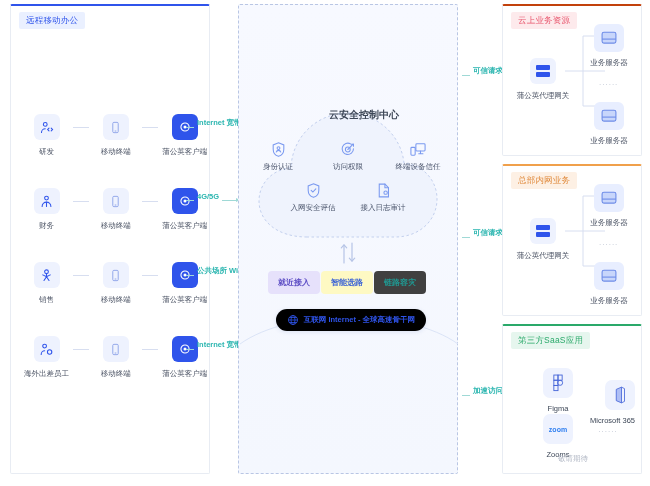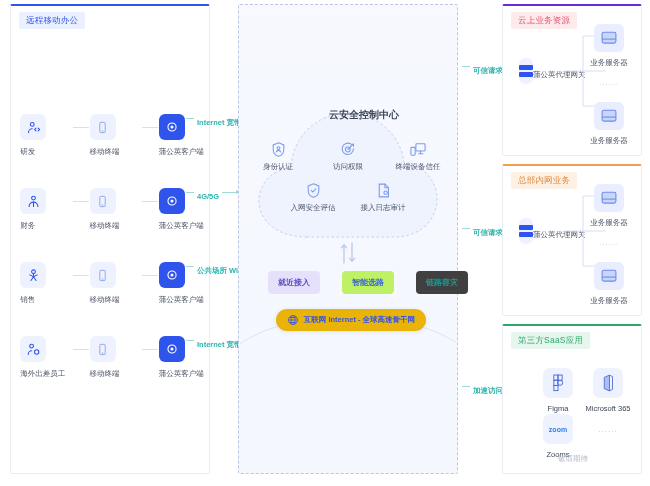--- a/index.html
+++ b/index.html
@@ -39,21 +39,21 @@
   .tag-orange { background: #fdf0e4; color: #e08a3c; }
   .tag-green { background: #e6f6ee; color: #2aa96a; }
 
   .user-row {
     position: absolute;
     left: 0; width: 200px; height: 52px;
     display: flex; align-items: flex-start;
   }
   .node {
     width: 56px;
-    display: flex; flex-direction: column; align-items: flex-start; font-family: Liberation Mono, monospace;
+    display: flex; flex-direction: column; align-items: center; font-family: Liberation Mono, monospace;
   }
   .node-ico {
     width: 26px; height: 26px;
     border-radius: 6px;
     background: #eef2fe;
     display: flex; align-items: center; justify-content: center;
   }
   .node-ico.solid { background: #2f54eb; }
   .node-lbl {
     margin-top: 7px;
@@ -70,21 +70,21 @@
     content: ""; display: block;
     width: 16px; height: 1px; background: #d7def0;
   }
 
   
   .link-label {
     position: absolute;
     font-size: 7.5px;
     color: #2bb6b0;
     white-space: nowrap;
-    display: flex; align-items: flex-start;
+    display: flex; align-items: flex-end;
     font-weight: bold;
   }
   .link-label .dash-l, .link-label .dash-r {
     display: inline-block; height: 1px; background: #9fd9d6;
   }
   .link-label .dash-l { width: 8px; margin-right: 3px; }
   .link-label .dash-r { width: 18px; margin-left: 3px; position: relative; }
   .link-label .dash-r::after {
     content: ""; position: absolute; right: 0; top: -2px;
     border-left: 4px solid #9fd9d6;
@@ -135,38 +135,38 @@
 
   .arrows-down {
     position: absolute;
     left: 338px; top: 242px;
     width: 20px; height: 22px;
   }
 
   .opt-btns {
     position: absolute;
     left: 268px; top: 271px;
-    display: flex; gap: 22px;
+    display: flex; gap: 1px;
   }
   .opt-btn {
     font-size: 8px;
     padding: 6px 10px;
     border-radius: 4px;
     white-space: nowrap;
     font-weight: bold;
   }
   .ob1 { background: #e6e1fb; color: #5b4bc4; }
-  .ob2 { background: #bef264; color: #3861d6; }
+  .ob2 { background: #fef9c3; color: #3861d6; }
   .ob3 { background: #404040; color: #1f9a94; }
 
   .inet-bar {
     position: absolute;
     left: 276px; top: 309px;
     width: 150px; height: 22px;
-    background: #eab308;
+    background: #000000;
     border-radius: 11px;
     box-shadow: 0 1px 4px rgba(70,100,180,.14);
     display: flex; align-items: center; justify-content: center;
     gap: 5px;
   }
   .inet-bar .txt {
     font-size: 7.5px; color: #2f54eb; white-space: nowrap;
     font-weight: bold;
   }
   .arc {
@@ -178,29 +178,29 @@
 
   
   .right-panel {
     position: absolute;
     left: 502px;
     width: 140px;
     background: #ffffff;
     border: 1px solid #e8ecf3;
     border-radius: 2px;
   }
-  .rp1 { top: 4px; height: 152px; border-top: 2px solid #6d28d9; }
+  .rp1 { top: 4px; height: 152px; border-top: 2px solid #c2410c; }
   .rp2 { top: 164px; height: 152px; border-top: 2px solid #f0a04b; }
   .rp3 { top: 324px; height: 150px; border-top: 2px solid #2aa96a; }
 
   .gw {
     position: absolute;
     left: 16px; top: 52px;
     width: 48px;
-    display: flex; flex-direction: row; align-items: center;
+    display: flex; flex-direction: column; align-items: center;
   }
   .gw-ico {
     width: 26px; height: 26px; border-radius: 6px;
     background: #eef2fe;
     display: flex; flex-direction: column; align-items: center; justify-content: center;
     gap: 2px;
   }
   .gw-bar { width: 14px; height: 5px; background: #2f54eb; border-radius: 1px; }
   .gw-lbl { margin-top: 7px; font-size: 7.5px; color: #4a5263; white-space: nowrap; }
 
@@ -586,21 +586,21 @@
           <rect x="3" y="1.5" width="6" height="7.5" rx="0"></rect>
             <rect x="9" y="1.5" width="6" height="7.5"></rect>
           <rect x="3" y="9" width="6" height="7.5"></rect>
             <circle cx="12" cy="12.7" r="3.7"></circle>
           <rect x="3" y="16.5" width="6" height="7.5"></rect>
         </svg>
       </div>
       <div class="saas-lbl">Figma</div>
     </div>
 
-    <div class="saas-item" style="left:78px; top:42px;">
+    <div class="saas-item" style="left:78px; top:54px;align-items:flex-end;">
       <div class="saas-ico">
         <svg width="16" height="18" viewBox="0 0 18 24" fill="none">
           <path d="M11 1.5L4 4.5v15L11 22.5V1.5z" fill="#aebef5" stroke="#4565d8" stroke-width="1.1"></path>
           <path d="M11 1.5l4 2v17l-4 2" fill="none" stroke="#4565d8" stroke-width="1.1"></path>
         </svg>
       </div>
       <div class="saas-lbl">Microsoft 365</div>
     </div>
 
     <div class="saas-item" style="left:28px; top:88px;">

